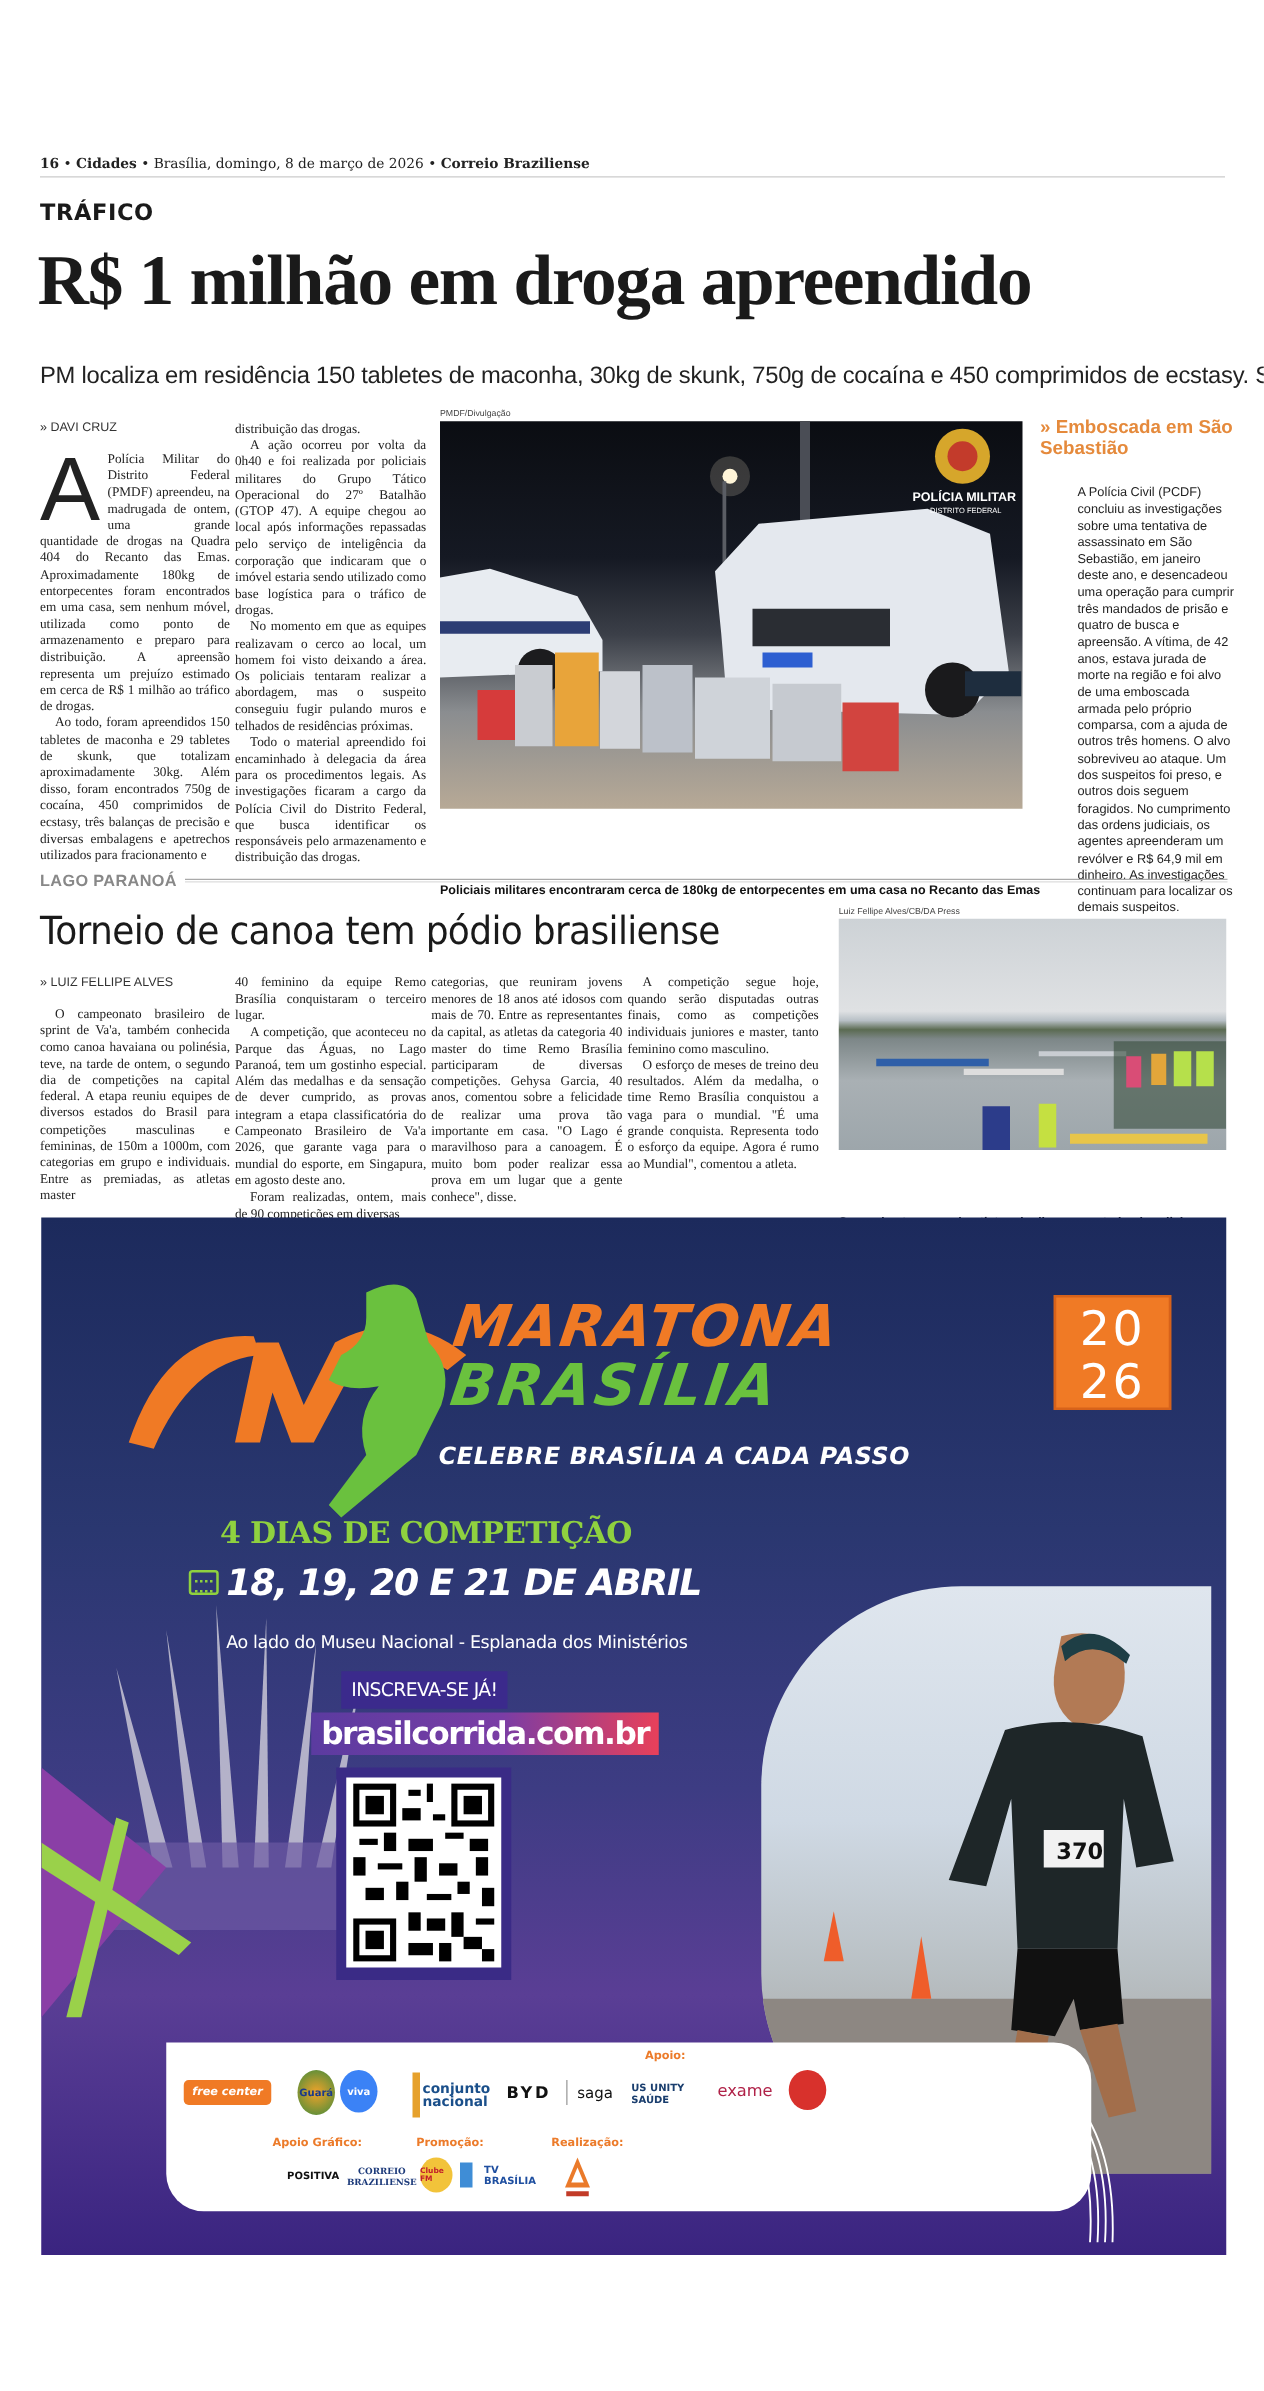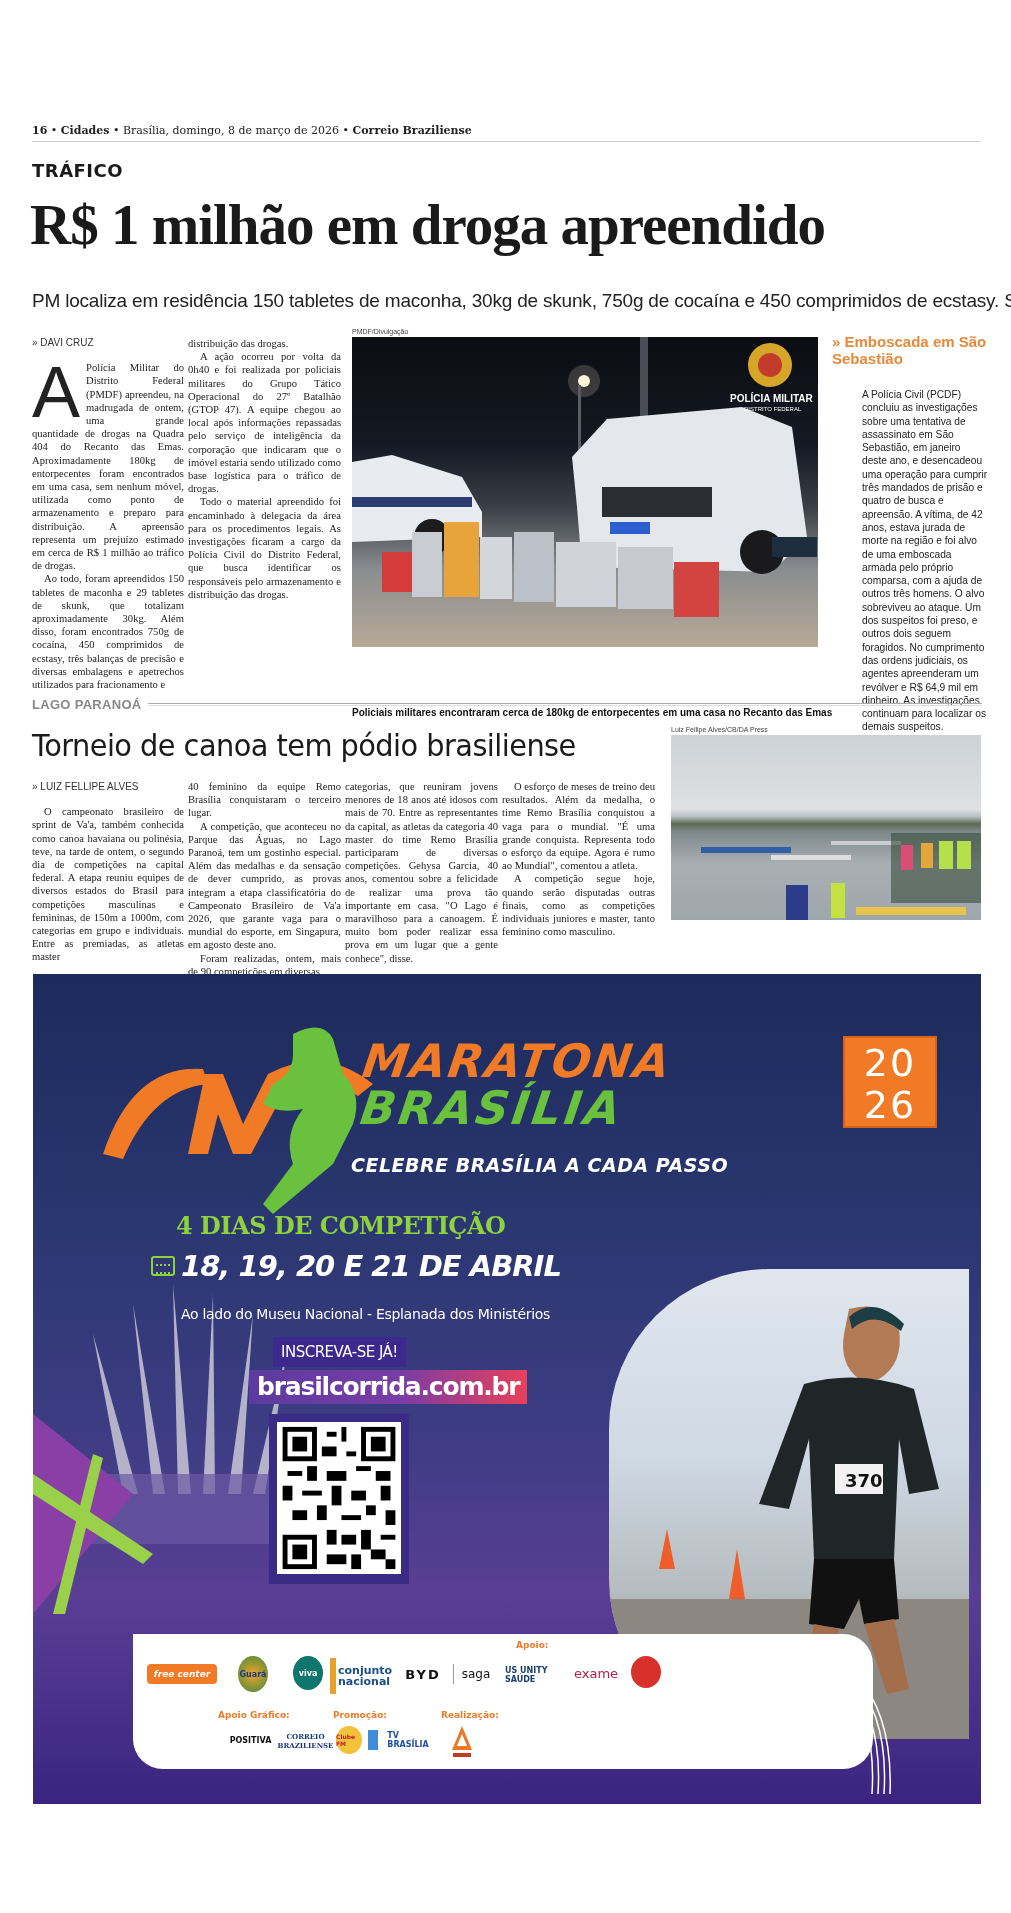--- a/index.html
+++ b/index.html
@@ -74,20 +74,21 @@
 
 <div class="col" style="left:32px; top:336px; width:152px;">
   <div class="byline">» DAVI CRUZ</div>
   <p class="first"><span class="dropcap">A</span><span>Polícia Militar do Distrito Federal (PMDF) apreendeu, na madrugada de ontem, uma grande quantidade de drogas na Quadra 404 do Recanto das Emas. Aproximadamente 180kg de entorpecentes foram encontrados em uma casa, sem nenhum móvel, utilizada como ponto de armazenamento e preparo para distribuição. A apreensão representa um prejuízo estimado em cerca de R$ 1 milhão ao tráfico de drogas.</span></p>
   <p>Ao todo, foram apreendidos 150 tabletes de maconha e 29 tabletes de skunk, que totalizam aproximadamente 30kg. Além disso, foram encontrados 750g de cocaína, 450 comprimidos de ecstasy, três balanças de precisão e diversas embalagens e apetrechos utilizados para fracionamento e</p>
 </div>
 
 <div class="col" style="left:188px; top:337px; width:153px;">
   <p class="first">distribuição das drogas.</p>
   <p>A ação ocorreu por volta da 0h40 e foi realizada por policiais militares do Grupo Tático Operacional do 27º Batalhão (GTOP 47). A equipe chegou ao local após informações repassadas pelo serviço de inteligência da corporação que indicaram que o imóvel estaria sendo utilizado como base logística para o tráfico de drogas.</p>
+  <p>No momento em que as equipes realizavam o cerco ao local, um homem foi visto deixando a área. Os policiais tentaram realizar a abordagem, mas o suspeito conseguiu fugir pulando muros e telhados de residências próximas.</p>
   <p>Todo o material apreendido foi encaminhado à delegacia da área para os procedimentos legais. As investigações ficaram a cargo da Polícia Civil do Distrito Federal, que busca identificar os responsáveis pelo armazenamento e distribuição das drogas.</p>
 </div>
 
 <div class="photo-credit" style="left:352px; top:328px;">PMDF/Divulgação</div>
 <div class="photo" style="left:352px; top:337px; width:466px; height:310px; background: linear-gradient(180deg, #0b0d12 0%, #151923 35%, #3b3f48 55%, #8a8d90 75%, #b7a996 100%);">
   <svg width="466" height="310">
     <circle cx="232" cy="44" r="6" fill="#fff6d8"></circle>
     <circle cx="232" cy="44" r="16" fill="#fff6d8" opacity="0.18"></circle>
     <rect x="288" y="0" width="8" height="100" fill="#4a4d55"></rect>
     <rect x="226" y="48" width="3" height="110" fill="#5a5d64"></rect>
@@ -138,22 +139,22 @@
 </div>
 <div class="col" style="left:188px; top:780px; width:153px;">
   <p class="first">40 feminino da equipe Remo Brasília conquistaram o terceiro lugar.</p>
   <p>A competição, que aconteceu no Parque das Águas, no Lago Paranoá, tem um gostinho especial. Além das medalhas e da sensação de dever cumprido, as provas integram a etapa classificatória do Campeonato Brasileiro de Va'a 2026, que garante vaga para o mundial do esporte, em Singapura, em agosto deste ano.</p>
   <p>Foram realizadas, ontem, mais de 90 competições em diversas</p>
 </div>
 <div class="col" style="left:345px; top:780px; width:153px;">
   <p class="first">categorias, que reuniram jovens menores de 18 anos até idosos com mais de 70. Entre as representantes da capital, as atletas da categoria 40 master do time Remo Brasília participaram de diversas competições. Gehysa Garcia, 40 anos, comentou sobre a felicidade de realizar uma prova tão importante em casa. "O Lago é maravilhoso para a canoagem. É muito bom poder realizar essa prova em um lugar que a gente conhece", disse.</p>
 </div>
 <div class="col" style="left:502px; top:780px; width:153px;">
+  <p>A competição segue hoje, quando serão disputadas outras finais, como as competições individuais juniores e master, tanto feminino como masculino.</p>
   <p>O esforço de meses de treino deu resultados. Além da medalha, o time Remo Brasília conquistou a vaga para o mundial. "É uma grande conquista. Representa todo o esforço da equipe. Agora é rumo ao Mundial", comentou a atleta.</p>
-  <p>A competição segue hoje, quando serão disputadas outras finais, como as competições individuais juniores e master, tanto feminino como masculino.</p>
 </div>
 
 <div class="photo-credit" style="left:671px; top:726px;">Luiz Fellipe Alves/CB/DA Press</div>
 <div class="photo" style="left:671px; top:735px; width:310px; height:185px; background: linear-gradient(180deg, #cdd2d6 0%, #dfe1e3 40%, #b8c0c6 44%, #5b6b52 48%, #7d8788 52%, #a9b0b4 70%, #9da6ab 100%);">
   <svg width="310" height="185">
     <rect x="30" y="112" width="90" height="6" fill="#2f5fa8"></rect>
     <rect x="100" y="120" width="80" height="5" fill="#ddd"></rect>
     <rect x="160" y="106" width="70" height="4" fill="#c9cdd2"></rect>
     <rect x="220" y="98" width="90" height="70" fill="#374d3c" opacity="0.6"></rect>
     <rect x="230" y="110" width="12" height="25" fill="#d94d76"></rect>
@@ -272,21 +273,21 @@
         <path d="M6,0 Q46,40 41,120"></path>
         <path d="M12,0 Q50,40 47,120"></path>
         <path d="M-6,0 Q34,40 29,120"></path>
     </g>
   </svg>
 
   <div class="ad-sponsors">
     <div class="spon-label" style="left:383px; top:6px;">Apoio:</div>
     <div class="spon-logo" style="left:14px; top:30px; width:70px; height:20px; background:#f07a25; border-radius:4px; color:#fff; font-size:9px; font-style:italic;">free center</div>
     <div class="spon-logo" style="left:105px; top:22px; width:30px; height:36px; background:radial-gradient(circle, #f0a32a 0%, #3c8a3c 100%); border-radius:50%; color:#1b3a8a; font-size:8px;">Guará</div>
-    <div class="spon-logo" style="left:160px; top:22px; width:30px; height:34px; background:#0f766e; border-radius:50%; color:#fff; font-size:8px;">viva</div>
+    <div class="spon-logo" style="left:139px; top:22px; width:30px; height:34px; background:#3b82f6; border-radius:50%; color:#fff; font-size:8px;">viva</div>
     <div class="spon-logo" style="left:197px; top:24px; width:60px; height:36px; color:#1a4f8a; font-size:11px; line-height:11px; font-weight:bold; border-left:6px solid #e6a12c; padding-left:2px; justify-content:flex-start;">conjunto nacional</div>
     <div class="spon-logo" style="left:265px; top:30px; width:50px; height:20px; color:#111; font-size:13px; letter-spacing:2px;">BYD</div>
     <div class="spon-logo" style="left:320px; top:30px; width:45px; height:20px; color:#111; font-size:12px; font-weight:normal; border-left:1px solid #999;">saga</div>
     <div class="spon-logo" style="left:372px; top:30px; width:58px; height:22px; color:#1a3e6e; font-size:8px;">US UNITY SAÚDE</div>
     <div class="spon-logo" style="left:438px; top:28px; width:50px; height:22px; color:#b02248; font-size:13px; font-weight:normal;">exame</div>
     <div class="spon-logo" style="left:498px; top:22px; width:30px; height:32px; background:#d8312c; border-radius:50%;"></div>
 
     <div class="spon-label" style="left:85px; top:76px;">Apoio Gráfico:</div>
     <div class="spon-logo" style="left:95px; top:92px; width:45px; height:28px; color:#111; font-size:8px;">POSITIVA</div>
     <div class="spon-label" style="left:200px; top:76px;">Promoção:</div>

